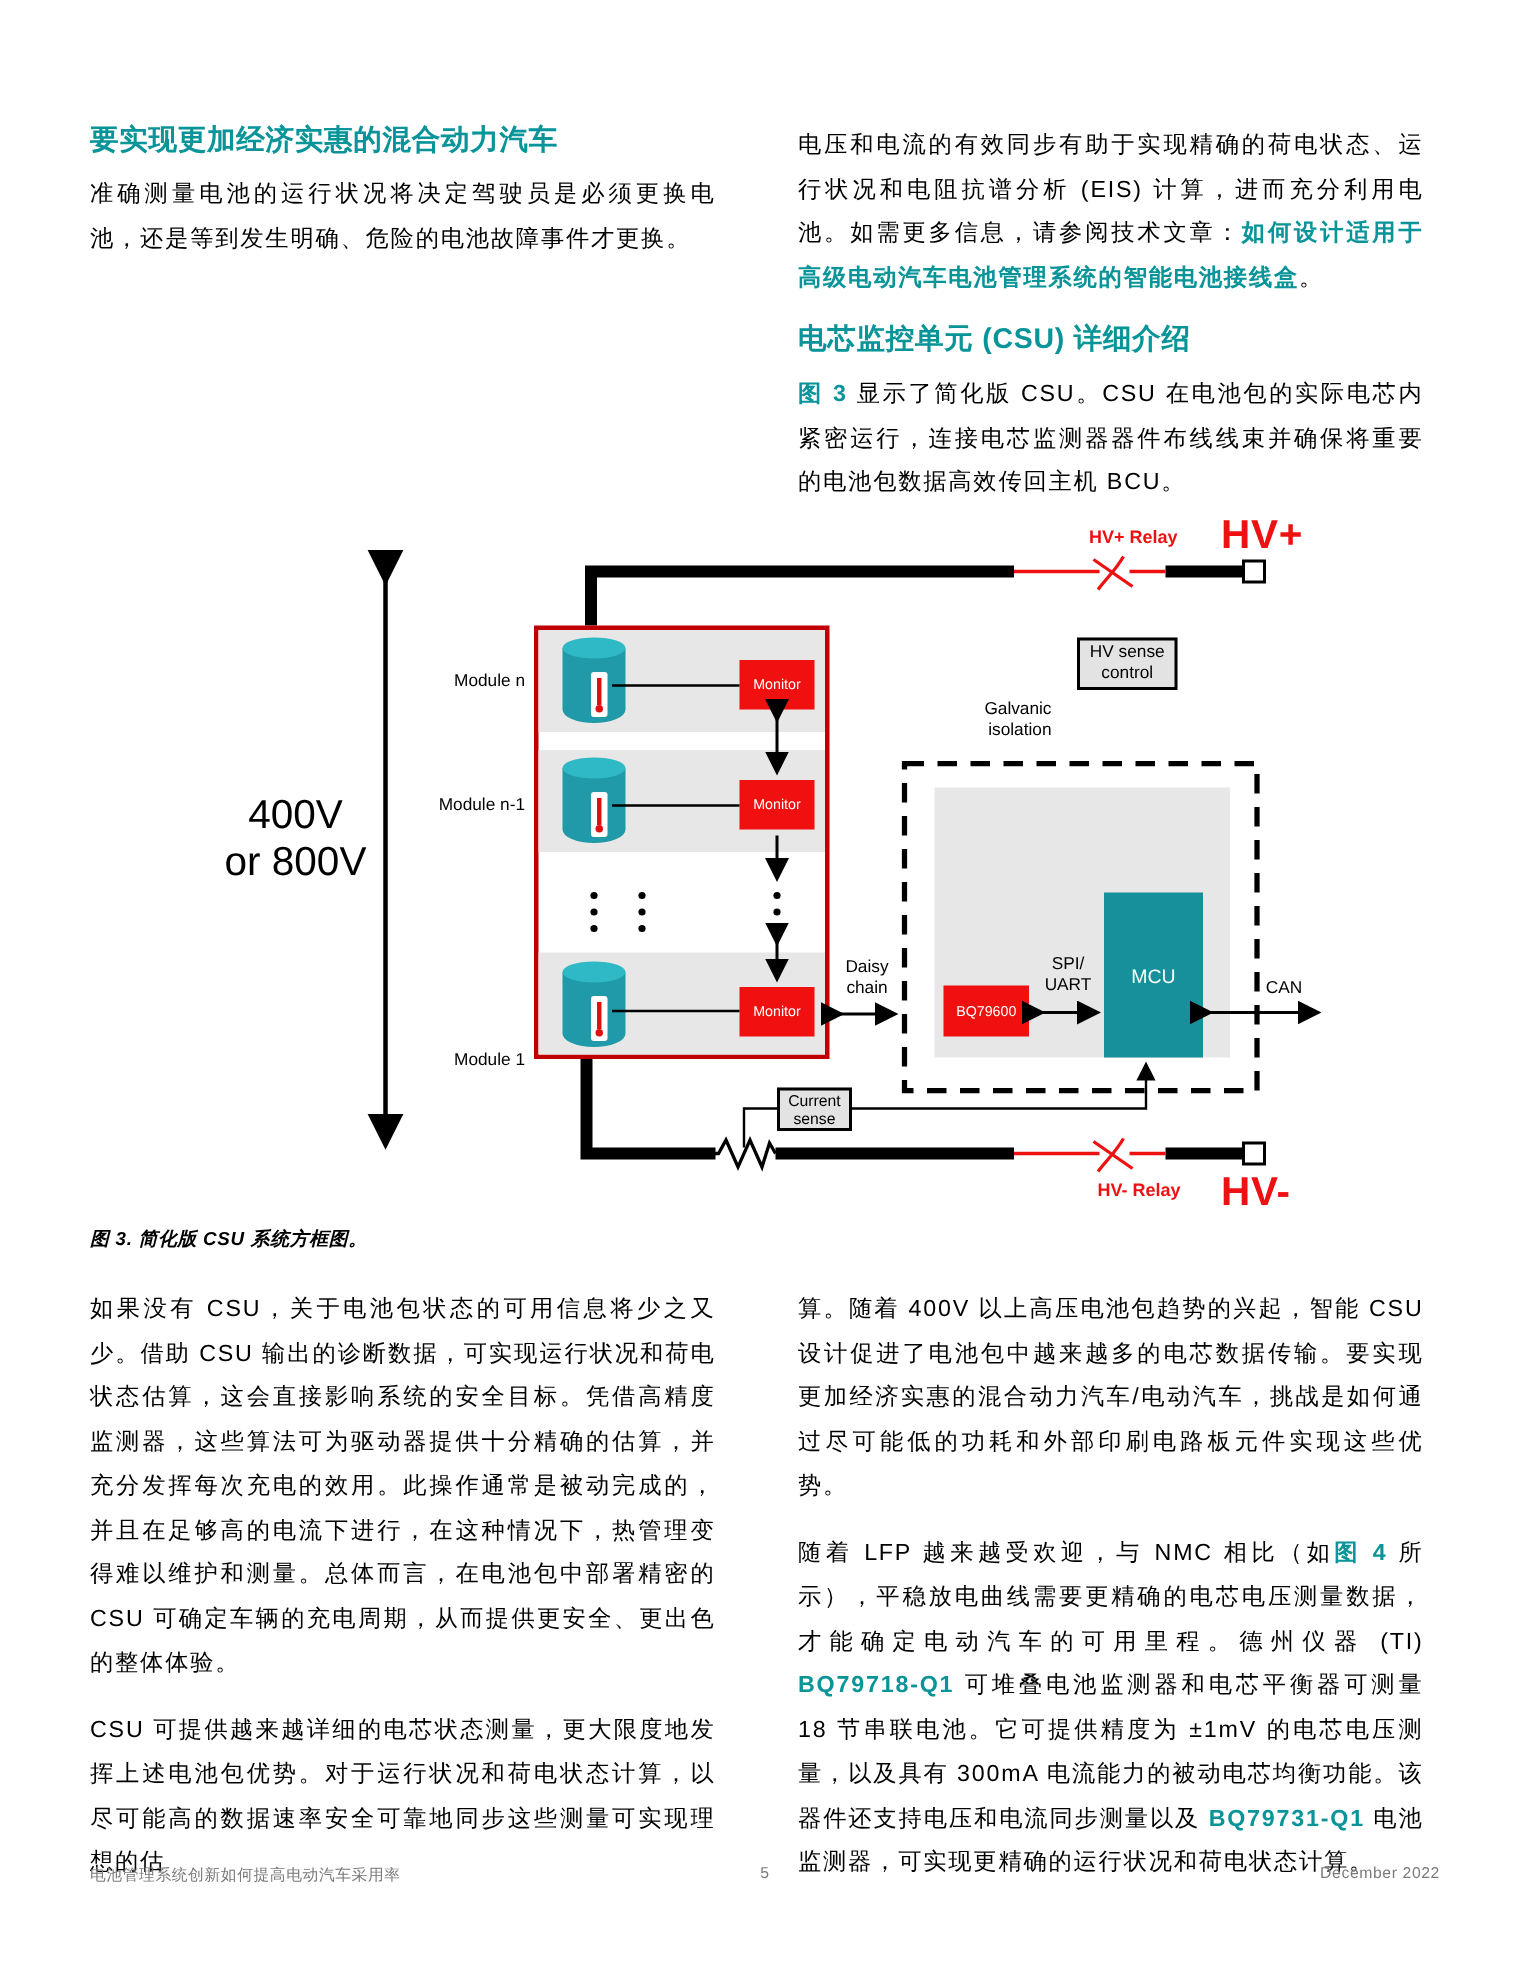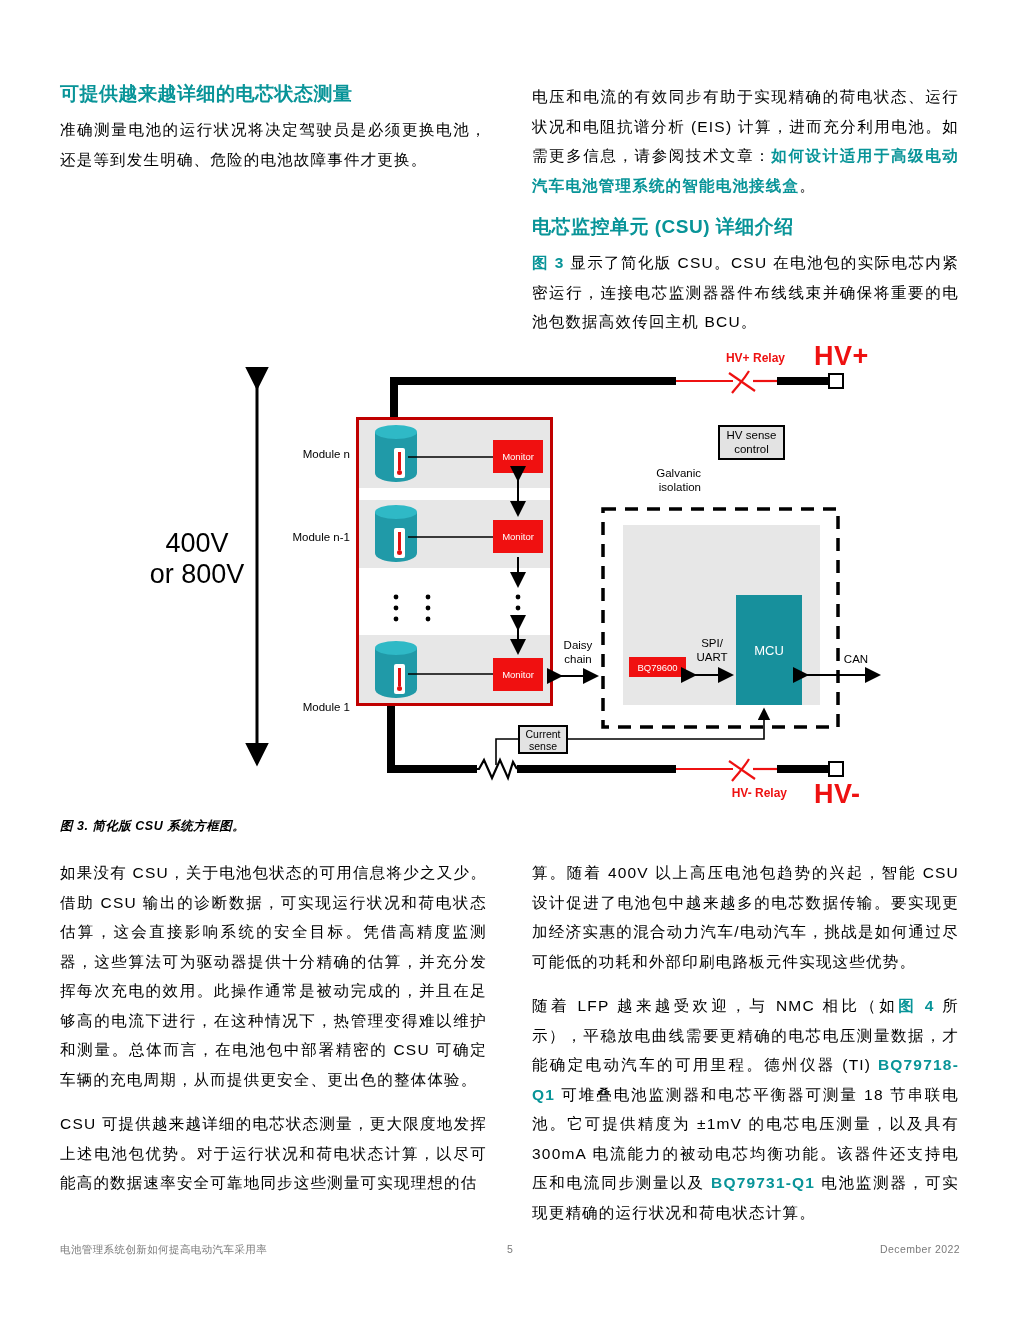--- a/index.html
+++ b/index.html
@@ -2,21 +2,21 @@
 <html><head>
 <meta charset="utf-8">
 <style>
   html,body{margin:0;padding:0;background:#9a9a9a;}
   .page{
     position:relative;width:1020px;height:1320px;margin:0 auto;background:#ffffff;
     font-family:"Liberation Sans", sans-serif;color:#000;overflow:hidden;
   }
   
   .col{position:absolute;width:430px;text-align:justify;font-size:15.5px;line-height:29.5px;letter-spacing:1.2px;}
-  .col p{margin:0 3px 15px 0;}
+  .col p{margin:0 13px 15px 0;}
   h2.sec{font-size:19px;line-height:24px;font-weight:bold;color:#089498;margin:0 0 9px 0;letter-spacing:0.5px;text-align:left;}
   .col-tl{left:60px;top:82px;}
   .col-tr{left:532px;top:82px;}
   .col-bl{left:60px;top:858px;}
   .col-br{left:532px;top:858px;}
   .col-tr h2.sec{margin-top:14px;}
   span.link{color:#089498;font-weight:bold;}
   .caption{position:absolute;left:60px;top:818px;font-size:12.5px;font-weight:bold;font-style:italic;letter-spacing:0.5px;}
   
   .footer{position:absolute;left:60px;right:60px;top:1243px;display:flex;justify-content:space-between;
@@ -28,38 +28,38 @@
   .fig-label.center{text-align:center;}
   .red-txt{color:#ee1111;font-weight:bold;}
   .hv-big{position:absolute;font-size:27px;font-weight:bold;color:#ee1111;letter-spacing:0.5px;}
   .volt{position:absolute;left:136px;top:528px;width:122px;text-align:center;font-size:27px;line-height:31px;white-space:pre-line;color:#000;}
   .pack{position:absolute;left:356px;top:417px;width:197px;height:289px;border:3px solid #c00000;background:#fff;box-sizing:border-box;}
   .band{position:absolute;left:0;width:191px;height:68px;background:#e7e7e7;}
   .ctrl-box{position:absolute;background:#e3e3e3;border:2px solid #000;box-sizing:border-box;
             font-size:11.5px;line-height:13.5px;text-align:center;white-space:pre-line;display:flex;align-items:center;justify-content:center;}
   .chip{position:absolute;display:flex;align-items:center;justify-content:center;color:#fff;}
   .chip.monitor{left:493px;width:50px;height:33px;background:#f01010;font-size:9.5px;}
-  .chip.bq{left:629px;top:657px;width:57px;height:20px;background:#f01010;font-size:9.5px;}
+  .chip.bq{left:629px;top:657px;width:57px;height:34px;background:#f01010;font-size:9.5px;}
   .chip.mcu{left:736px;top:595px;width:66px;height:110px;background:#17909c;font-size:13px;}
   .grey-zone{position:absolute;left:623px;top:525px;width:197px;height:180px;background:#e7e7e7;}
   .cyl{position:absolute;left:375px;width:42px;height:50px;background:#209aa8;border-radius:0 0 50% 50%/0 0 18% 18%;}
   .cyl::before{content:"";position:absolute;left:0;top:-7px;width:42px;height:14px;border-radius:50%;background:#2fb9c6;}
   .thermo{position:absolute;left:19px;top:16px;width:11px;height:30px;background:#fff;border-radius:2px;}
   .thermo::after{content:"";position:absolute;left:4px;top:4px;width:3px;height:18px;background:#e01010;}
   .thermo::before{content:"";position:absolute;left:3px;bottom:3px;width:5px;height:5px;border-radius:50%;background:#e01010;}
   .connector{position:absolute;width:16px;height:16px;background:#fff;border:2px solid #000;box-sizing:border-box;}
   svg.layer{position:absolute;left:0;top:0;pointer-events:none;}
 </style>
 </head>
 <body>
 
 <div class="page">
 
   <div class="col col-tl">
-    <h2 class="sec">可提供越来越详细的电芯状态测量</h2>
+    <h2 class="sec">要实现更加经济实惠的混合动力汽车</h2>
     <p>准确测量电池的运行状况将决定驾驶员是必须更换电池，还是等到发生明确、危险的电池故障事件才更换。</p>
   </div>
 
   <div class="col col-tr">
     <p><span>电压和电流的有效同步有助于实现精确的荷电状态、运行状况和电阻抗谱分析 (EIS) 计算，进而充分利用电池。如需更多信息，请参阅技术文章：</span><span class="link">如何设计适用于高级电动汽车电池管理系统的智能电池接线盒</span><span>。</span></p>
     <h2 class="sec">电芯监控单元 (CSU) 详细介绍</h2>
     <p><span class="link">图 3</span><span> 显示了简化版 CSU。CSU 在电池包的实际电芯内紧密运行，连接电芯监测器器件布线线束并确保将重要的电池包数据高效传回主机 BCU。</span></p>
   </div>
 
   <svg class="layer" width="1020" height="1320" viewBox="0 0 1020 1320">

